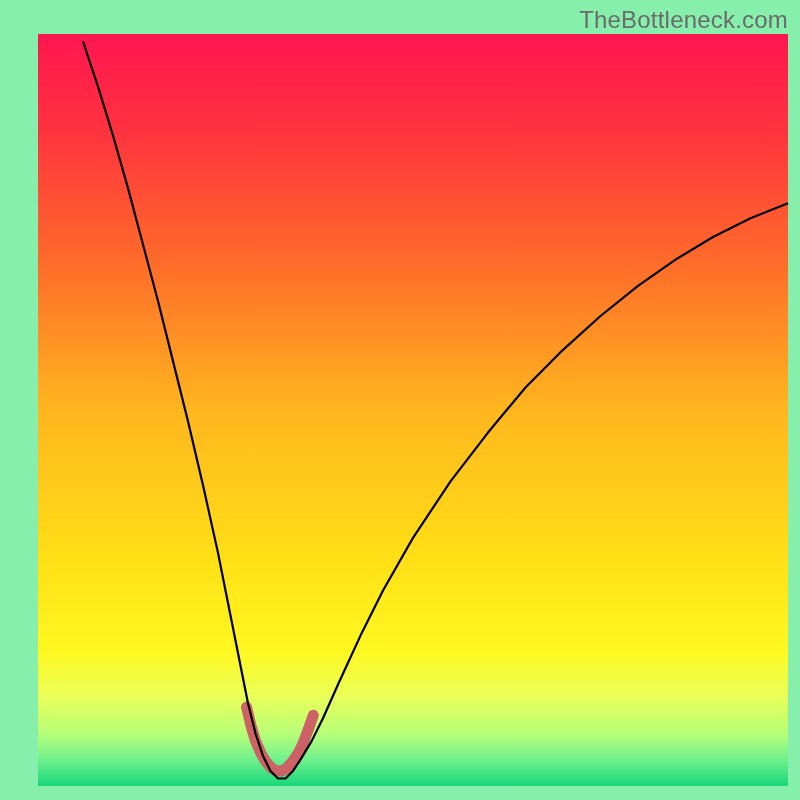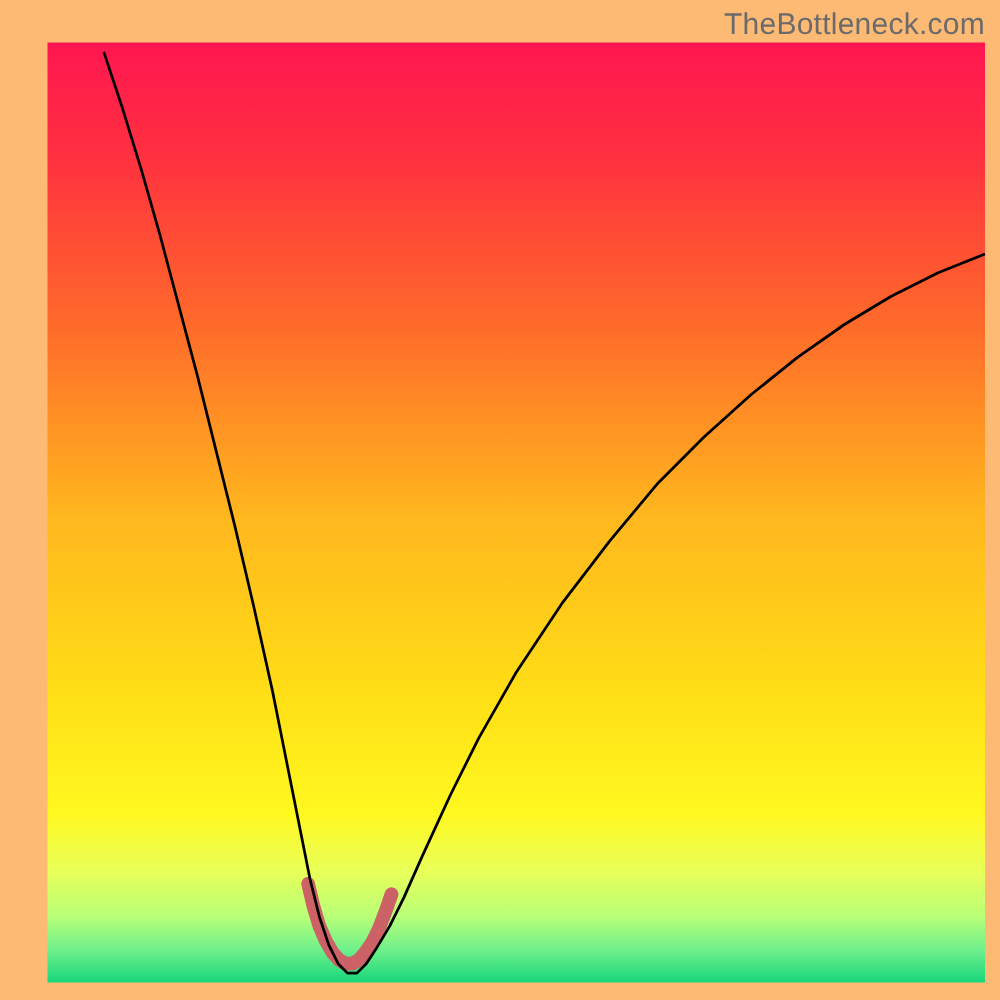--- a/index.html
+++ b/index.html
@@ -10,21 +10,21 @@
     background: #000;
     font-family: Arial, Helvetica, sans-serif;
     overflow: hidden;
   }
   .frame {
     position: absolute;
     left: 0;
     top: 0;
     width: 800px;
     height: 800px;
-    background: #fdba74;
+    background: #86efac;
   }
   .watermark {
     position: absolute;
     top: 6px;
     right: 12px;
     color: #6b6b6b;
     font-size: 24px;
     font-weight: 500;
     letter-spacing: 0.2px;
     z-index: 10;

